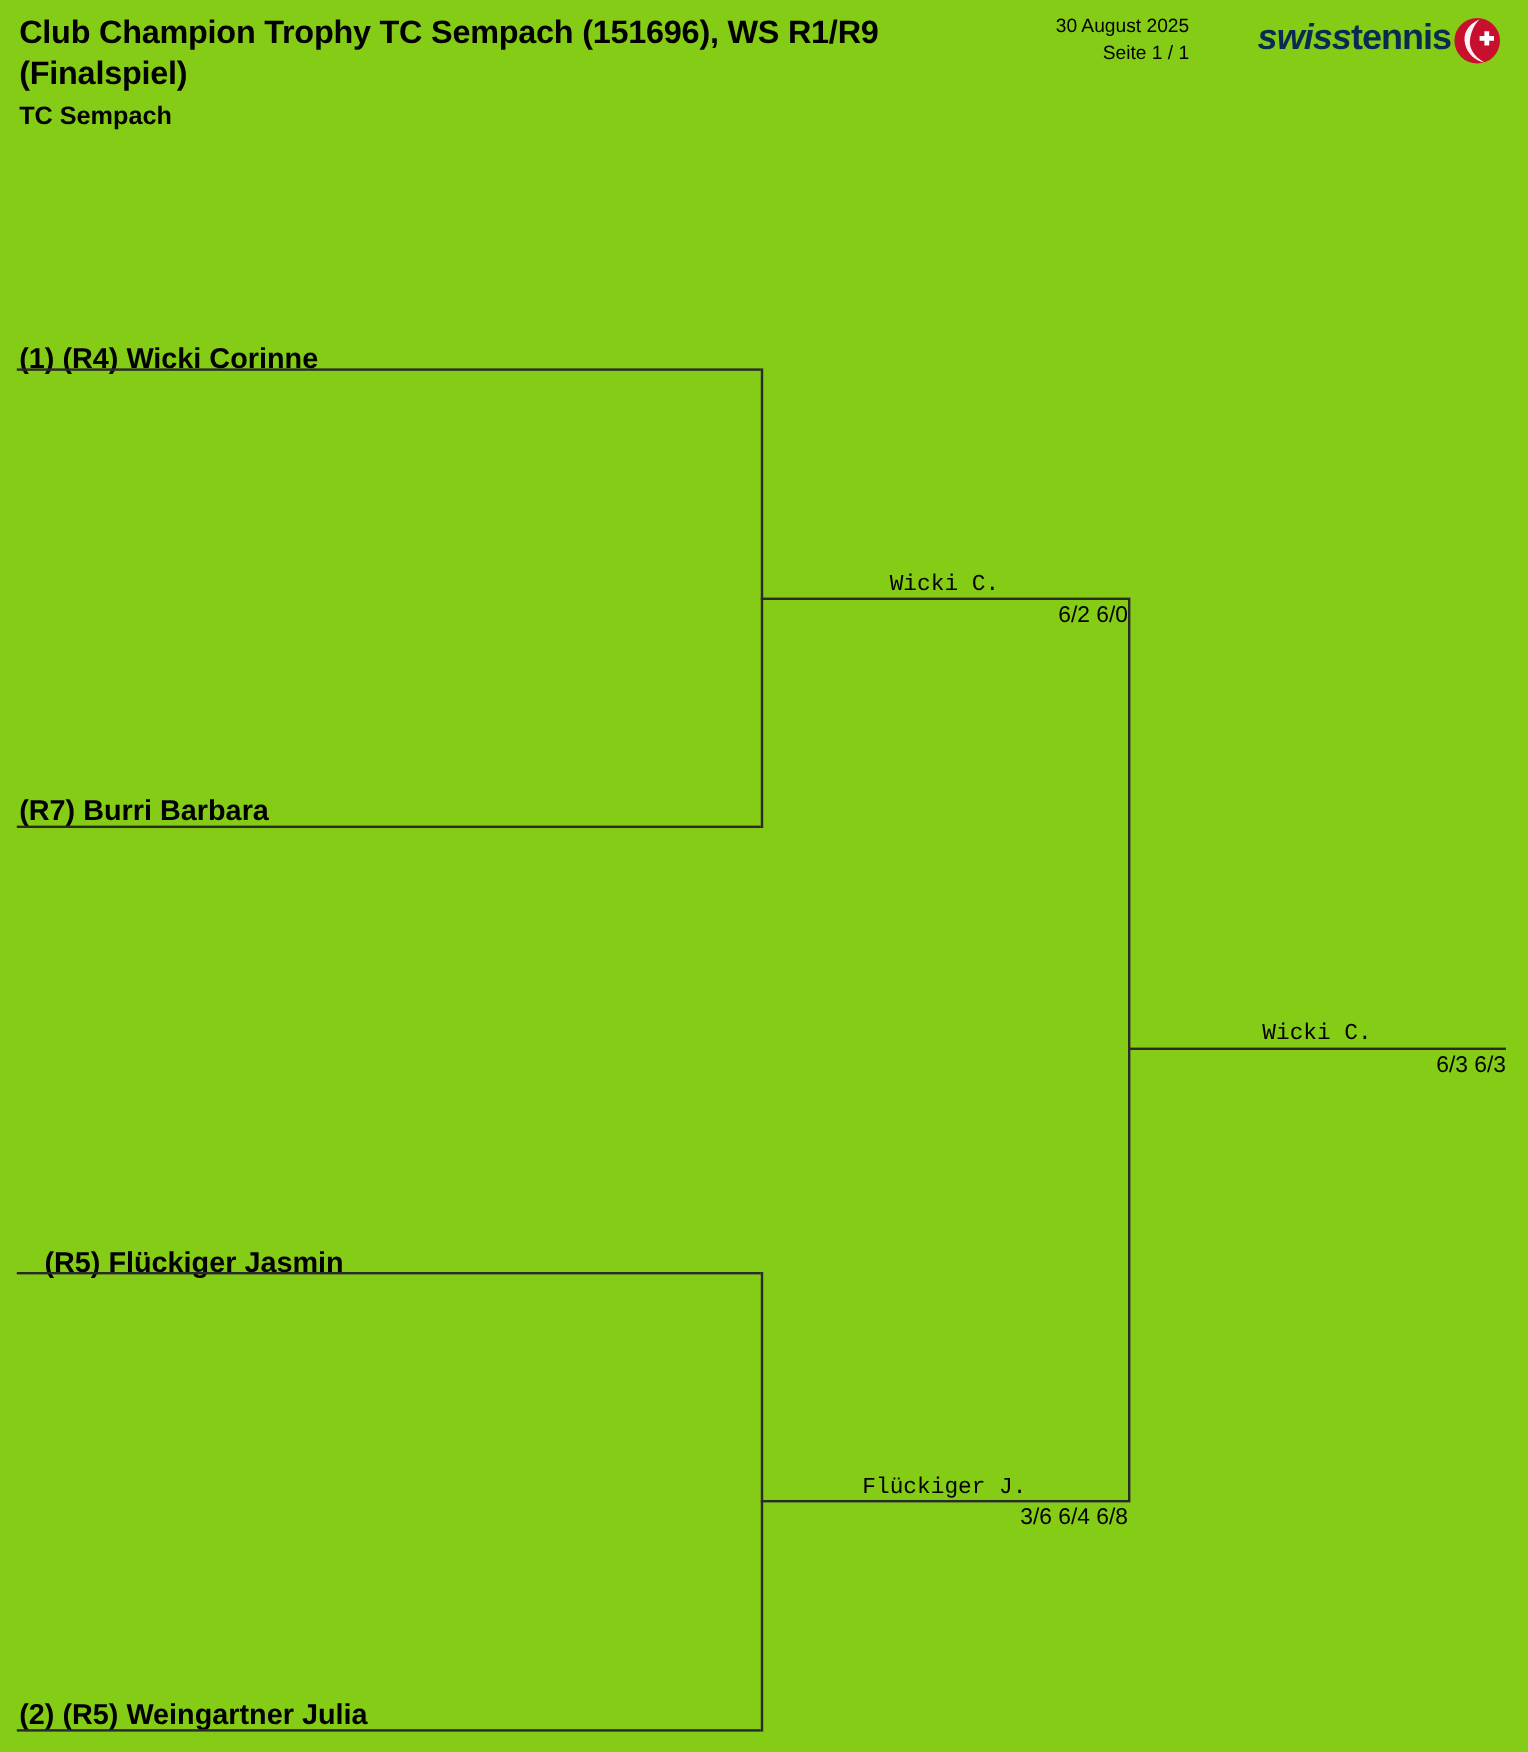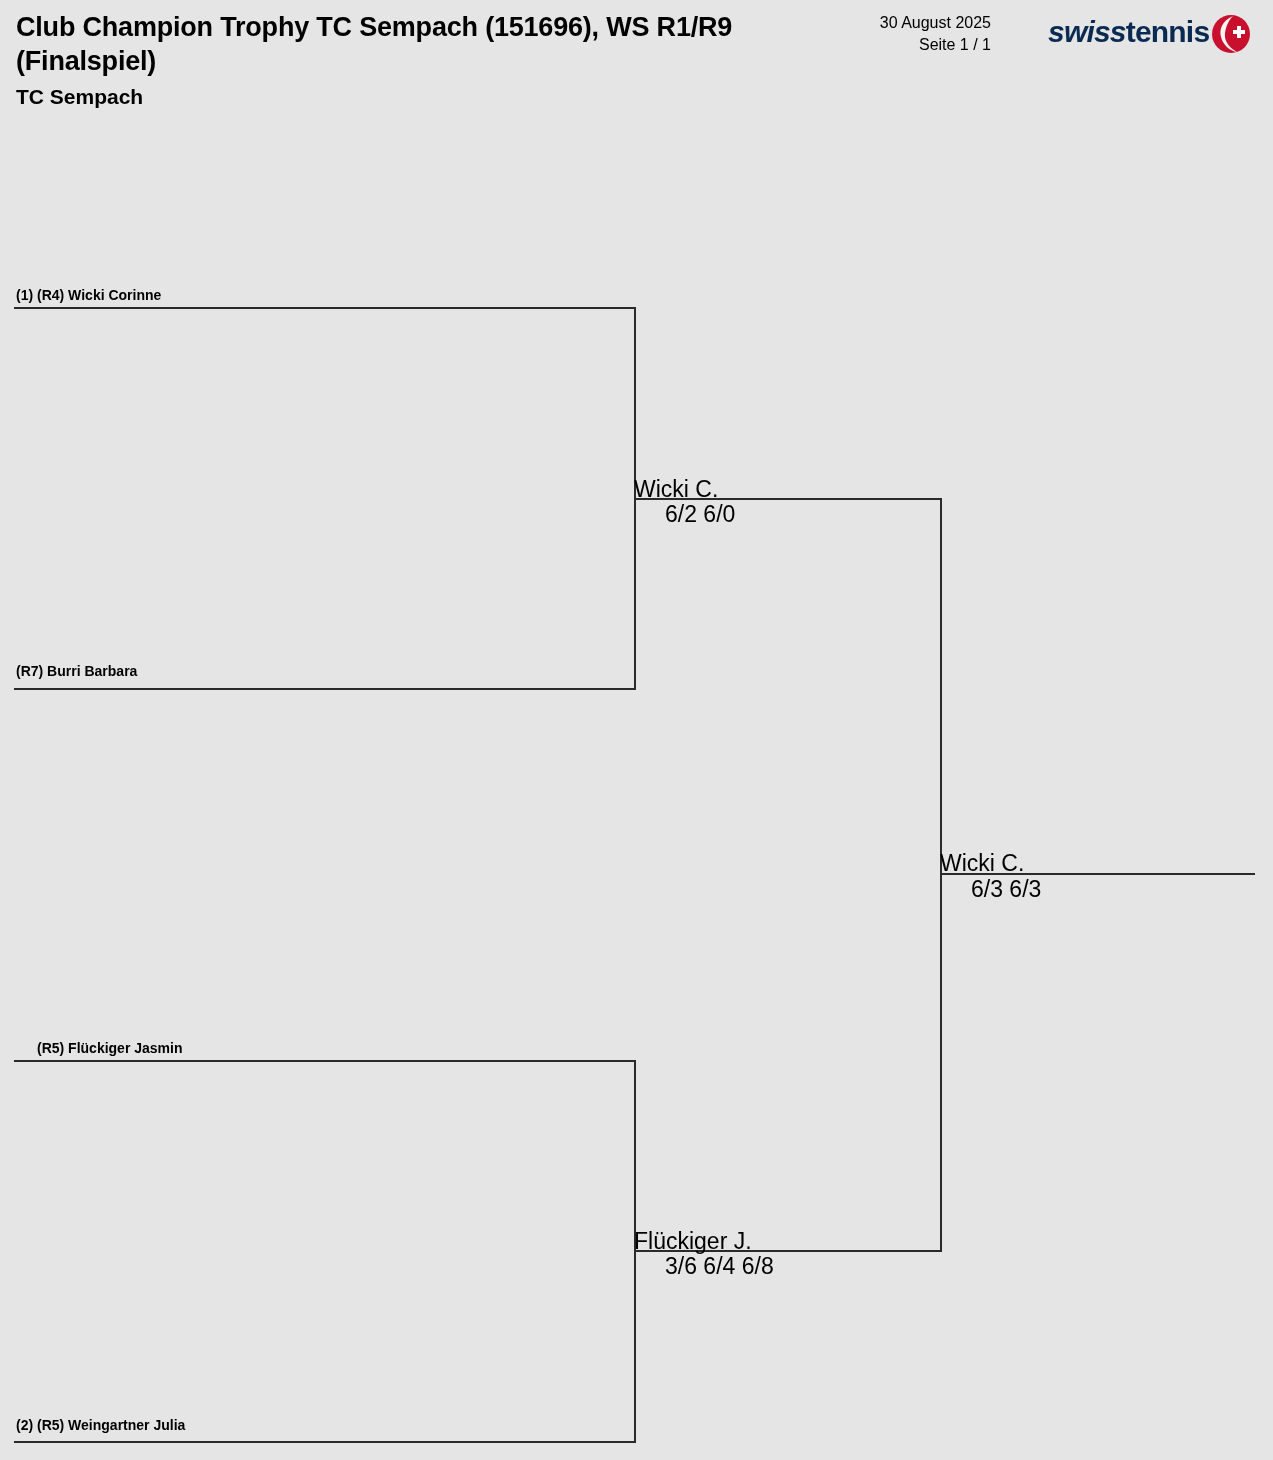--- a/index.html
+++ b/index.html
@@ -9,21 +9,21 @@
   }
   body {
     font-family: "Liberation Sans", sans-serif;
     color: #000000;
   }
   #page {
     position: relative;
     width: 1273px;
     height: 1460px;
     overflow: hidden;
-    background: #e5e5e5;
+    background: #84cc16;
   }
 
   
   .hdr-title {
     position: absolute;
     left: 16px;
     top: 10px;
     width: 770px;
     font-size: 27px;
     font-weight: bold;
@@ -92,43 +92,43 @@
   }
   .vline {
     position: absolute;
     width: 0;
     border-left: 2px solid #2a2a2a;
   }
 
   
   .entry {
     position: absolute;
-    font-size: 14px;
+    font-size: 24px;
     font-weight: bold;
     white-space: nowrap;
     line-height: 1;
   }
 
   
   .wname {
     position: absolute;
-    font-size: 23px;
+    font-size: 19px;
     font-weight: normal;
     white-space: nowrap;
     line-height: 1;
-    text-align: left;
+    text-align: center;
+    font-family: Liberation Mono, monospace;
   }
   .wscore {
     position: absolute;
-    font-size: 23px;
+    font-size: 19px;
     font-weight: normal;
     white-space: nowrap;
     line-height: 1;
-    text-align: left;
-    padding-left: 31px;
+    text-align: right;
   }
 </style>
 </head>
 <body>
 
 <div id="page">
 
   <div class="hdr-title">Club Champion Trophy TC Sempach (151696), WS  R1/R9 (Finalspiel)</div>
   <div class="hdr-club">TC Sempach</div>
 

